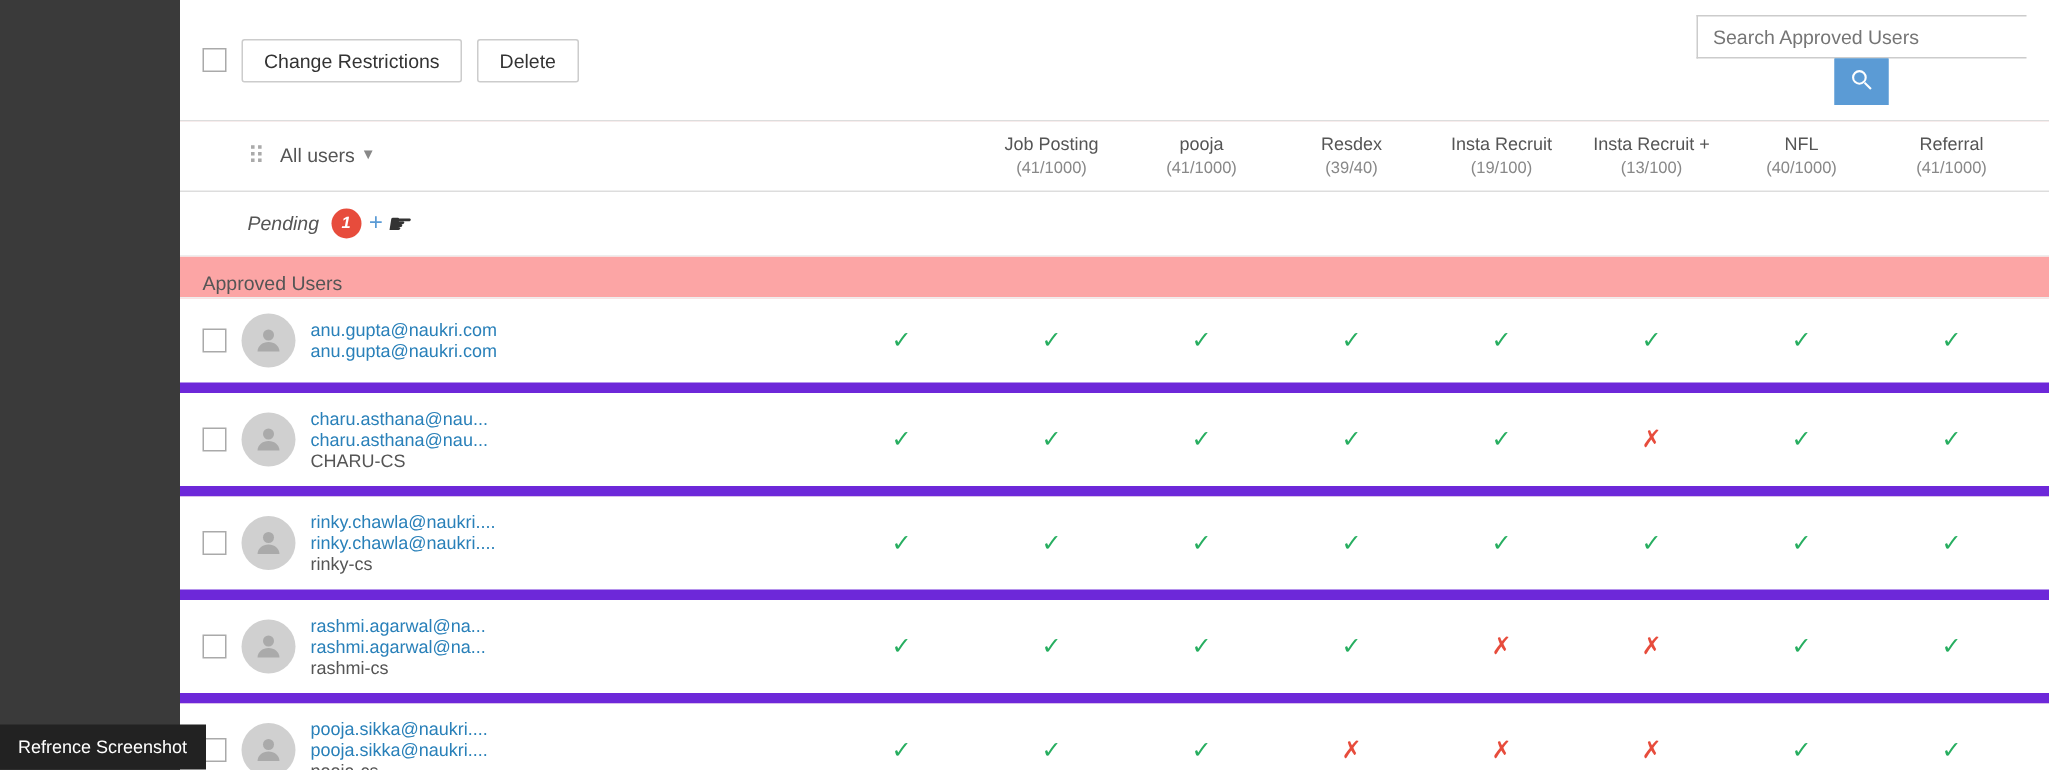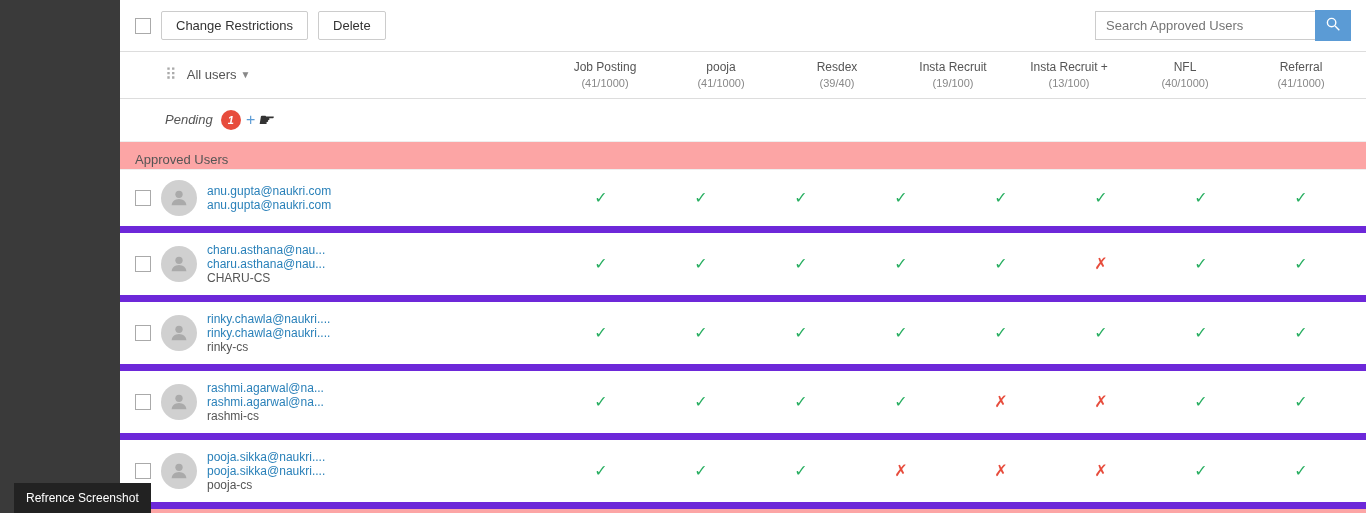--- a/index.html
+++ b/index.html
@@ -43,20 +43,21 @@
       background: #fff;
       cursor: pointer;
       font-size: 13px;
       color: #333;
       border-radius: 2px;
     }
     .search-container {
       margin-left: auto;
       display: flex;
       align-items: center;
+      flex-direction: column;
     }
     .search-input {
       padding: 6px 10px;
       border: 1px solid #ccc;
       border-right: none;
       font-size: 13px;
       width: 220px;
       outline: none;
     }
     .search-btn {
@@ -92,21 +93,21 @@
       gap: 4px;
       cursor: pointer;
       color: #555;
       font-size: 13px;
     }
     .chevron-down { font-size: 10px; color: #888; }
     .column-headers {
       display: flex;
       align-items: flex-end;
       margin-left: auto;
-      gap: 16px;
+      gap: 0;
     }
     .col-header {
       text-align: center;
       width: 100px;
       font-size: 12px;
       color: #555;
       line-height: 1.3;
     }
     .col-header .col-name { font-weight: normal; }
     .col-header .col-count { font-size: 11px; color: #888; }
@@ -203,21 +204,21 @@
     .check-no { color: #e74c3c; }
     
     .sidebar-inner {
       width: 200px;
       background: #3a3a3a;
       height: 100%;
     }
     
     .ref-label {
       position: fixed;
-      bottom: 0; left: 14px;
+      bottom: 0; left: 0;
       background: #222;
       color: #fff;
       padding: 8px 12px;
       font-size: 12px;
     }
   </style>
 </head>
 <body>
 
 <div class="sidebar">

